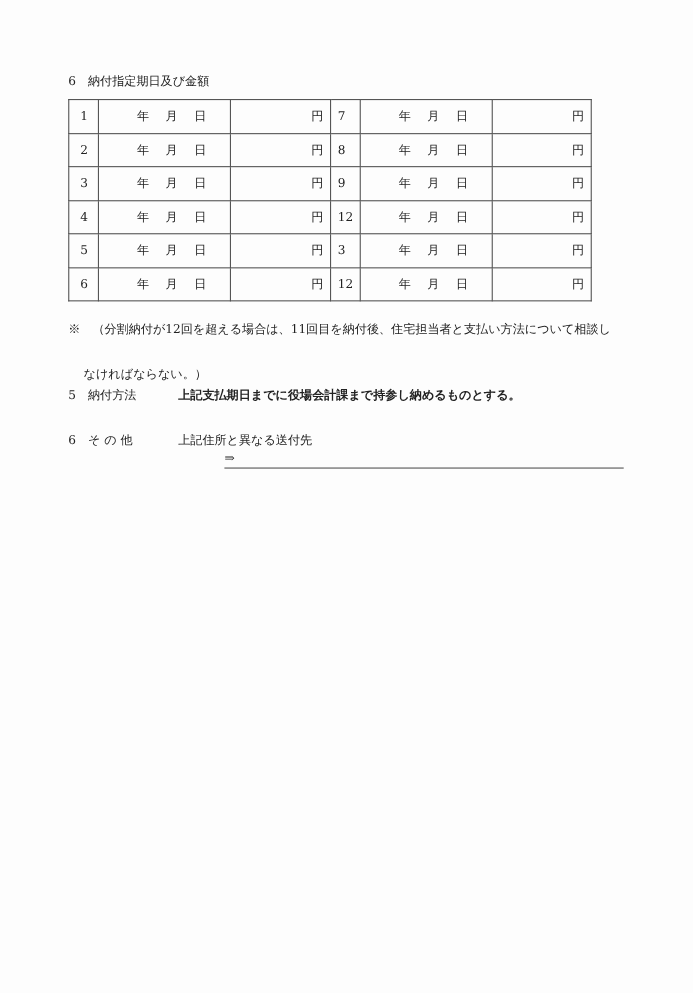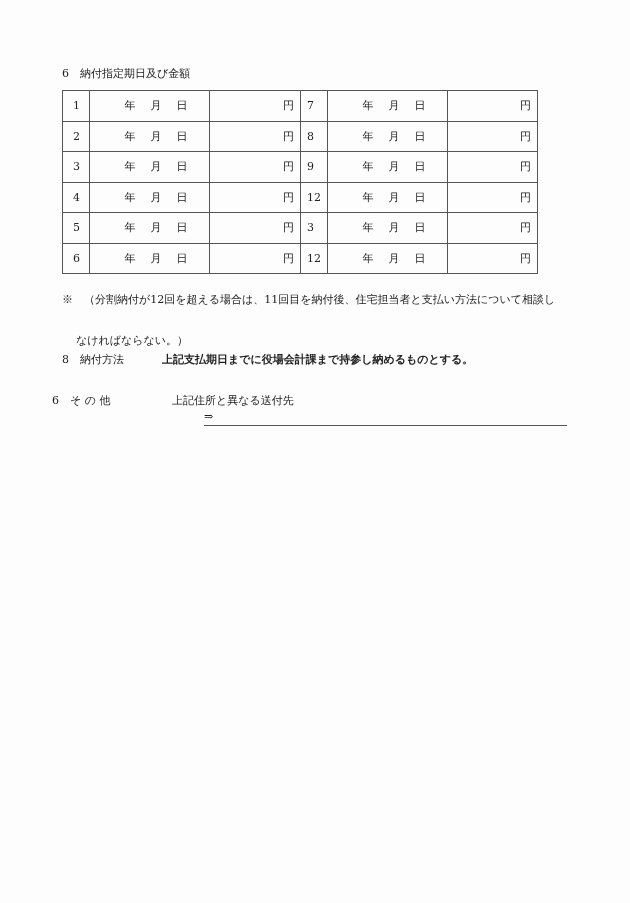--- a/index.html
+++ b/index.html
@@ -143,19 +143,19 @@
           </div>
         </td>
         <td class="amt2">円</td>
       </tr>
     </tbody>
 </table>
 
 <div class="abs" style="left:62px;top:292px;">※　（分割納付が12回を超える場合は、11回目を納付後、住宅担当者と支払い方法について相談し</div>
 <div class="abs" style="left:76px;top:312px;margin-top:21px;">なければならない。）</div>
 
-<div class="abs" style="left:62px;top:352px;">8　納付方法</div>
+<div class="abs" style="left:62px;top:352px;">5　納付方法</div>
 <div class="abs" style="left:162px;top:352px;font-weight:bold;">上記支払期日までに役場会計課まで持参し納めるものとする。</div>
 
-<div class="abs" style="left:52px;top:393px;">6　そ の 他</div>
-<div class="abs" style="left:172px;top:393px;font-family:Liberation Serif, serif;">上記住所と異なる送付先</div>
+<div class="abs" style="left:62px;top:393px;">6　そ の 他</div>
+<div class="abs" style="left:162px;top:393px;font-family:Liberation Serif, serif;">上記住所と異なる送付先</div>
 <div class="abs" style="left:204px;top:410px;">⇒</div>
 <div class="line"></div>
 
 </body></html>

